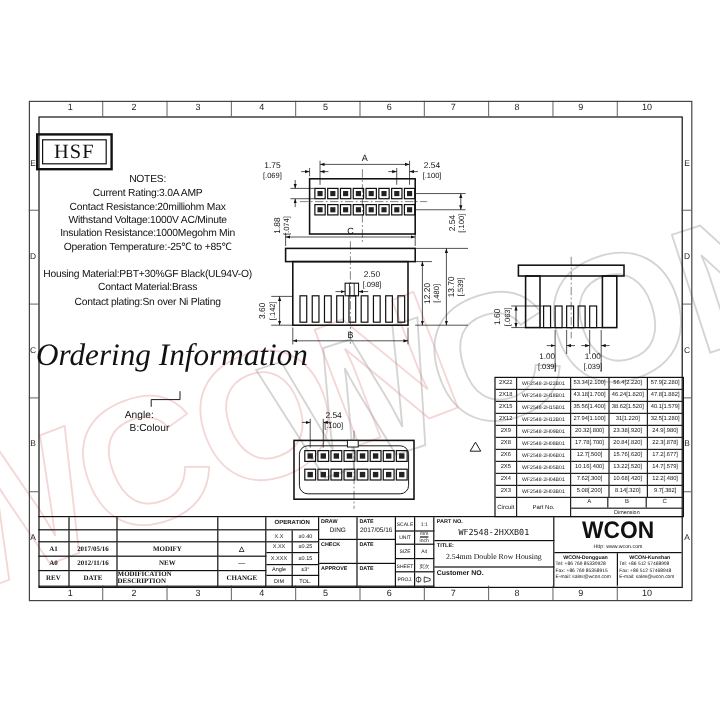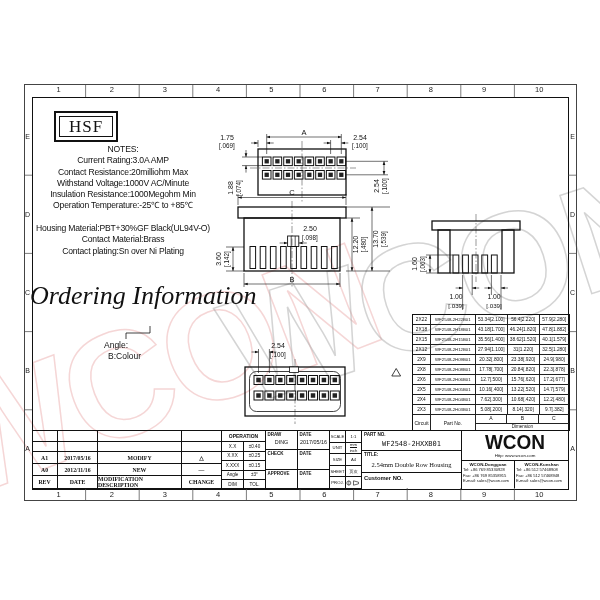--- a/index.html
+++ b/index.html
@@ -11,21 +11,21 @@
   .wm-red{left:-75px;top:285px;font-size:150px;-webkit-text-stroke:1.5px rgba(225,130,130,.33);transform:rotate(-21deg);letter-spacing:-4px;}
   
   .border-outer{position:absolute;left:24px;top:84px;width:551px;height:415px;border:1px solid #444;}
   .border-inner{position:absolute;left:32px;top:97px;width:535px;height:391px;border:1.6px solid #111;}
   .gridband{position:absolute;display:flex;justify-content:space-around;align-items:center;font-size:7.5px;color:#222;}
   #grid-top{left:32px;top:83px;width:536px;height:13px;}
   #grid-bottom{left:32px;top:489px;width:536px;height:11px;}
   #grid-left,#grid-right{flex-direction:column;width:8px;height:391px;top:97px;font-size:7px;}
   #grid-left{left:23.5px;} #grid-right{left:568.5px;}
   
-  .hsf{position:absolute;left:30px;top:111px;width:60px;height:27px;border:2.4px solid #111;display:flex;align-items:center;justify-content:center;margin-left:24px;}
+  .hsf{position:absolute;left:30px;top:111px;width:60px;height:27px;border:2.4px solid #111;display:flex;align-items:center;justify-content:center;}
   .hsf-in{width:52px;height:19px;border:1px solid #111;display:flex;align-items:center;justify-content:center;
           font-family:"Liberation Serif",serif;font-size:17px;letter-spacing:1px;}
   
   #notes{position:absolute;left:36px;top:144px;font-size:8.6px;line-height:11.3px;letter-spacing:-0.2px;white-space:pre;}
   .note-line{height:11.3px;text-align:center;}
   
   .ord-title{position:absolute;left:30px;top:281px;font-family:"Liberation Serif",serif;font-style:italic;font-weight:normal;font-size:26px;}
   .ord-code{position:absolute;left:33px;top:308px;font-family:"Liberation Serif",serif;font-size:15.5px;letter-spacing:.5px;}
   .colour-label{position:absolute;left:104px;top:340px;font-size:8.5px;}
   .colour-value{position:absolute;left:108px;top:351px;font-size:8.5px;}

